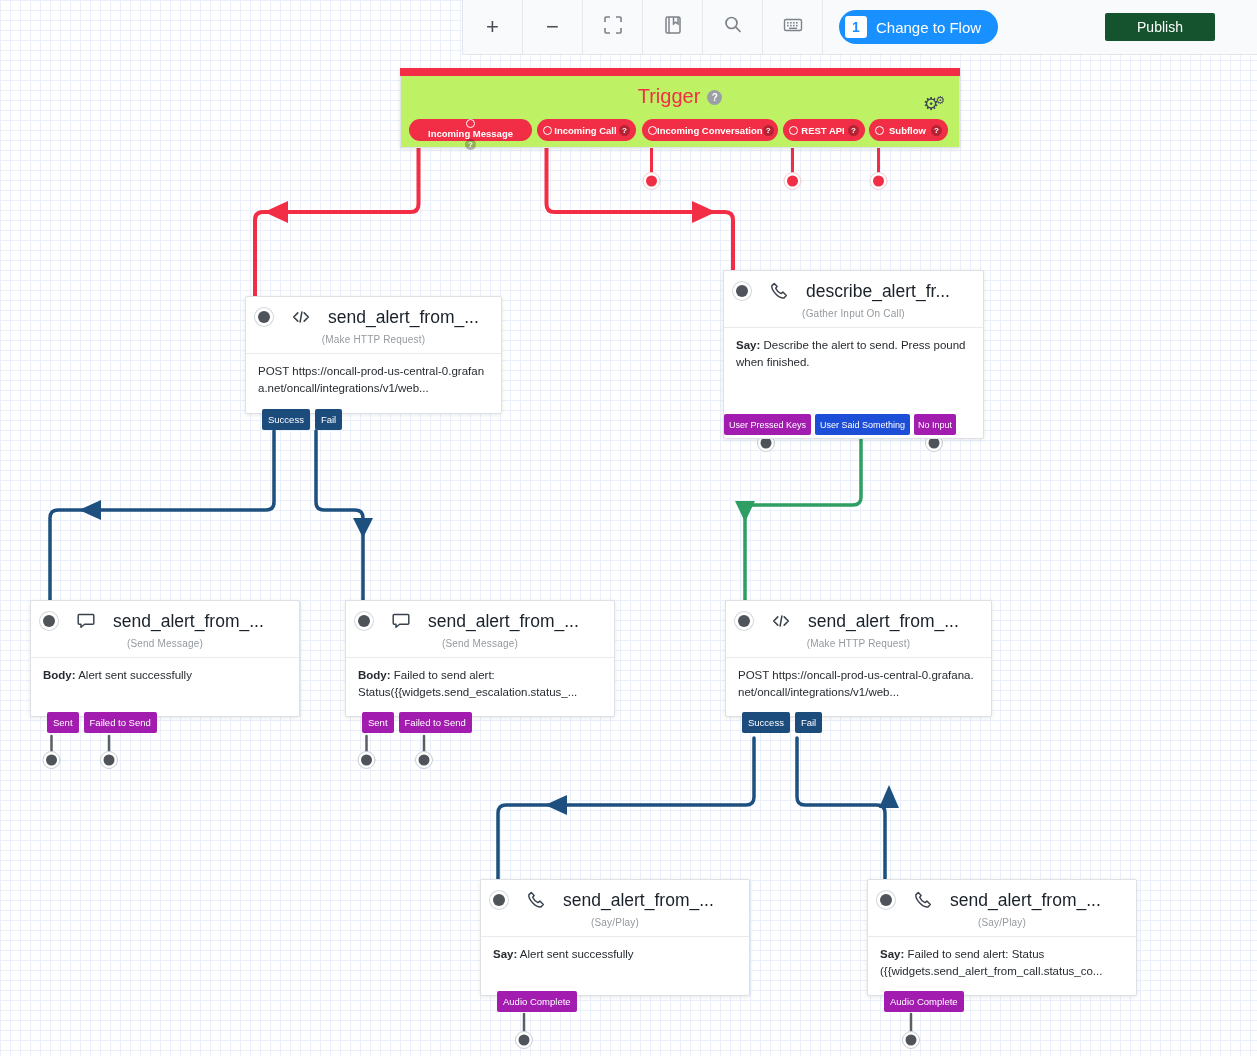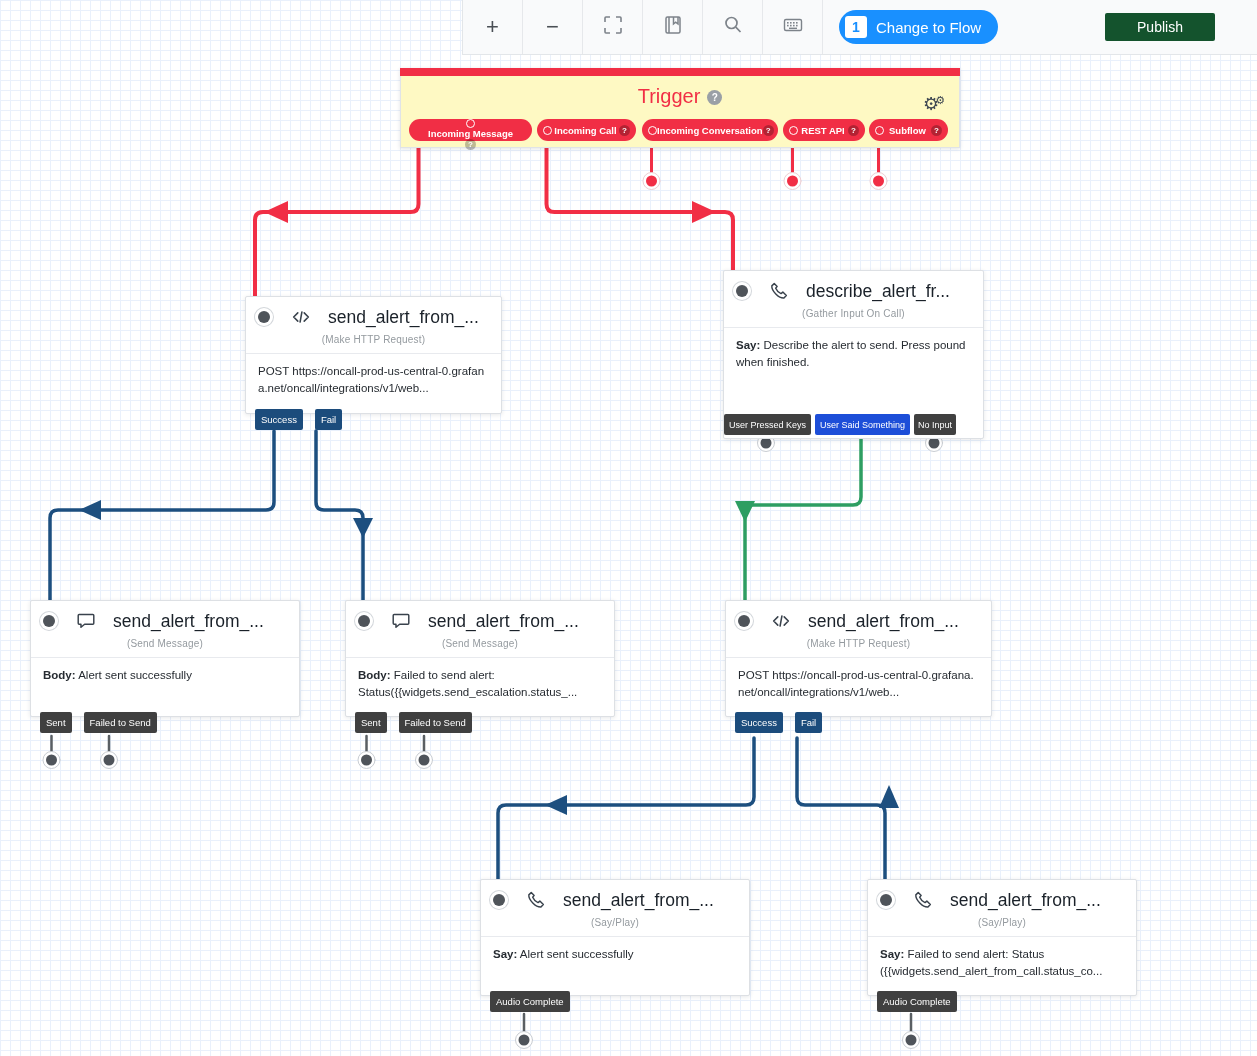--- a/index.html
+++ b/index.html
@@ -37,21 +37,21 @@
     display:flex; align-items:center; justify-content:center; font-weight:bold; font-size:14px;
   }
   .btn-publish {
     margin-left:auto; margin-right:42px; width:110px; height:28px; background:#14532d; color:#fff;
     display:flex; align-items:center; justify-content:center; font-size:14px; border-radius:2px; cursor:pointer; flex:none;
   }
 
   
   .trigger {
     position:absolute; left:400px; top:68px; width:560px; height:80px; z-index:3;
-    background:#fef9c3; border:1px solid #e0e3e7; box-shadow:0 1px 4px rgba(20,30,40,.12);
+    background:#bef264; border:1px solid #e0e3e7; box-shadow:0 1px 4px rgba(20,30,40,.12);
   }
   .trigger .bar { height:8px; background:#f12e45; margin:-1px -1px 0 -1px; }
   .trigger-title { position:relative; text-align:center; margin-top:9px; font-size:20px; color:#f12e45; font-weight:500; }
   .help {
     display:inline-flex; width:15px; height:15px; border-radius:50%; background:#9aa0a6; color:#fff;
     font-size:10px; font-weight:bold; align-items:center; justify-content:center;
     vertical-align:middle; margin-left:7px; cursor:pointer;
   }
   .gears { position:absolute; right:10px; top:6px; color:#3f4852; font-family:"DejaVu Sans",sans-serif; cursor:pointer; }
   .gears .g1 { font-size:18px; }
@@ -89,23 +89,23 @@
   .port {
     width:12px; height:12px; border-radius:50%; background:#4f545a; flex:none; margin:4px;
     box-shadow:0 0 0 3px #fff, 0 0 0 4px #d3d7db;
   }
   .wicon { flex:none; width:22px; height:22px; color:#39424c; }
   .wicon svg { display:block; }
   .wtitle { font-size:17.5px; color:#1a2129; white-space:nowrap; overflow:hidden; }
   .wtype { text-align:center; color:#949a9f; font-size:10px; letter-spacing:.2px; margin-top:6px; padding-bottom:8px; border-bottom:1px solid #e8eaee; }
   .wbody { padding:9px 12px; font-size:11.5px; color:#262b31; line-height:1.45; word-break:break-word; }
   .wbody.break-all { word-break:break-all; }
-  .tags { position:absolute; left:9px; bottom:-17px; display:flex; gap:12px; }
+  .tags { position:absolute; left:16px; bottom:-17px; display:flex; gap:5px; }
   .tag {
-    background:#404040; color:#fff; font-size:9.5px; padding:0 6px; border-radius:2px; height:21px;
+    background:#a21caf; color:#fff; font-size:9.5px; padding:0 6px; border-radius:2px; height:21px;
     display:flex; align-items:center; justify-content:center; white-space:nowrap; cursor:pointer;
   }
   .tag.navy  { background:#1c4c7c; }
   .tag.green { background:#1d4ed8; }
   .w1 .tags { left:0; bottom:3px; gap:4px; }
   .w1 .tag { font-size:9px; padding:0 2px; }
   .w1 .tag:nth-child(1) { width:87px; }
   .w1 .tag:nth-child(2) { width:95px; }
   .w1 .tag:nth-child(3) { width:42px; }
 </style>

